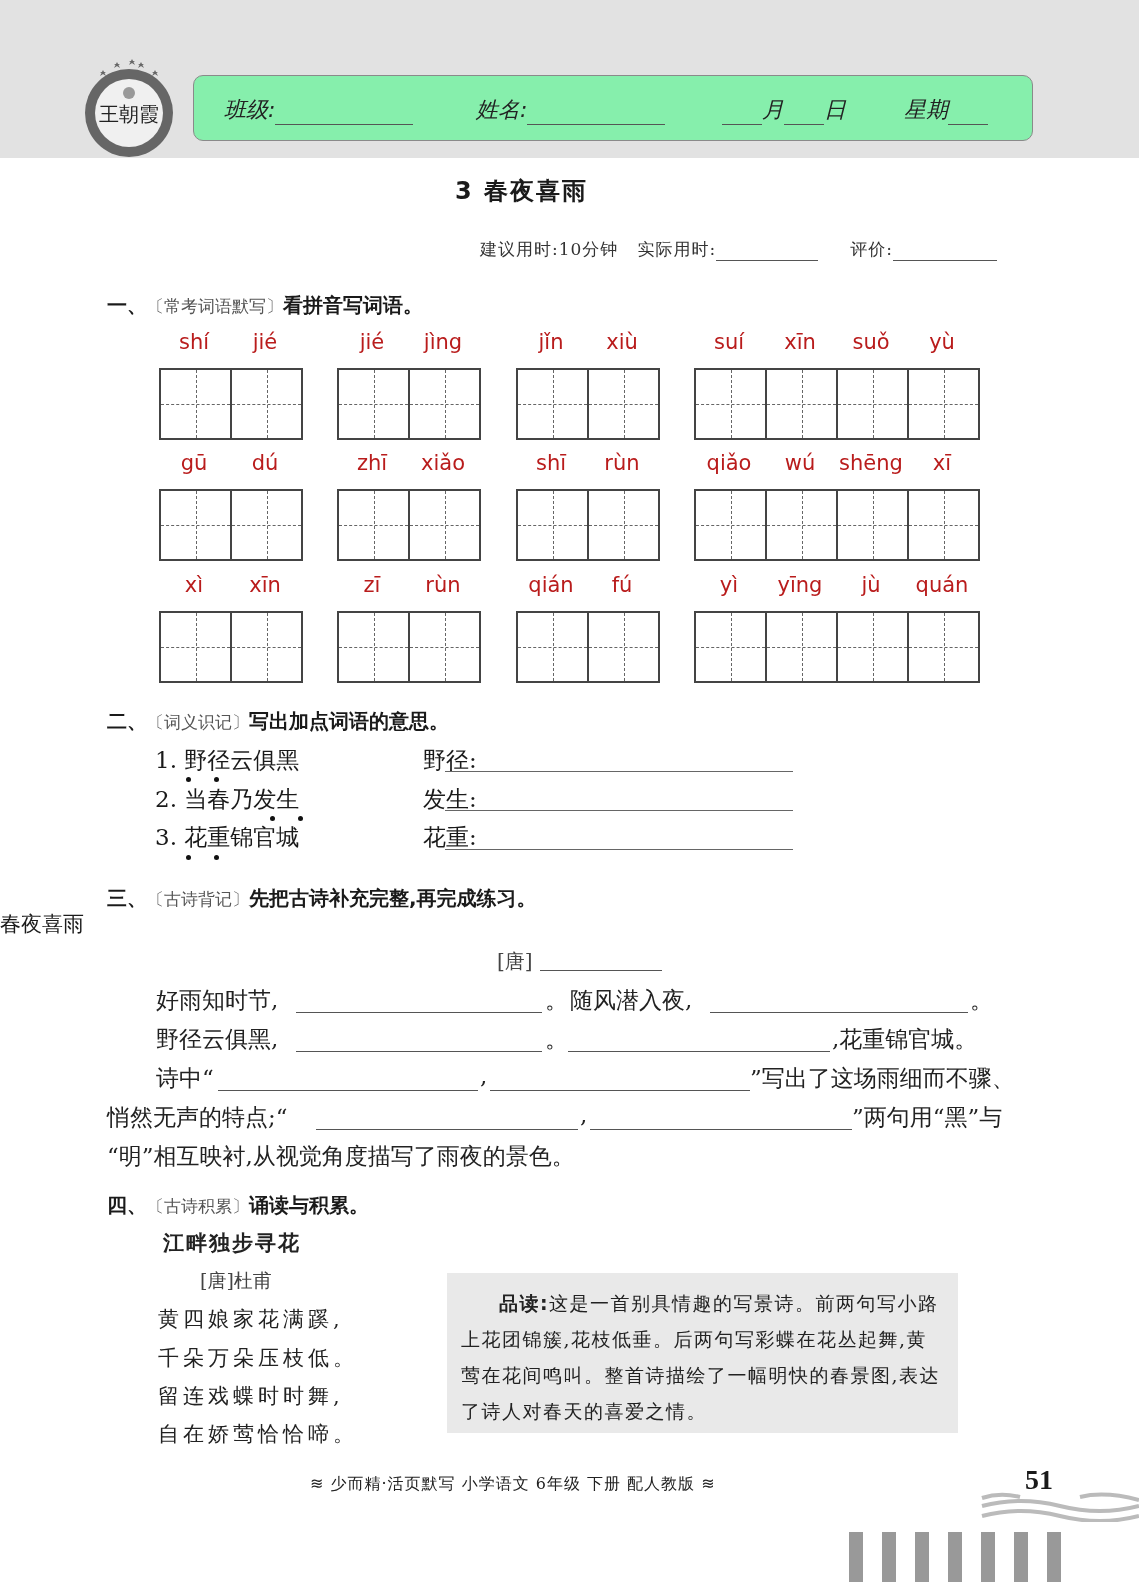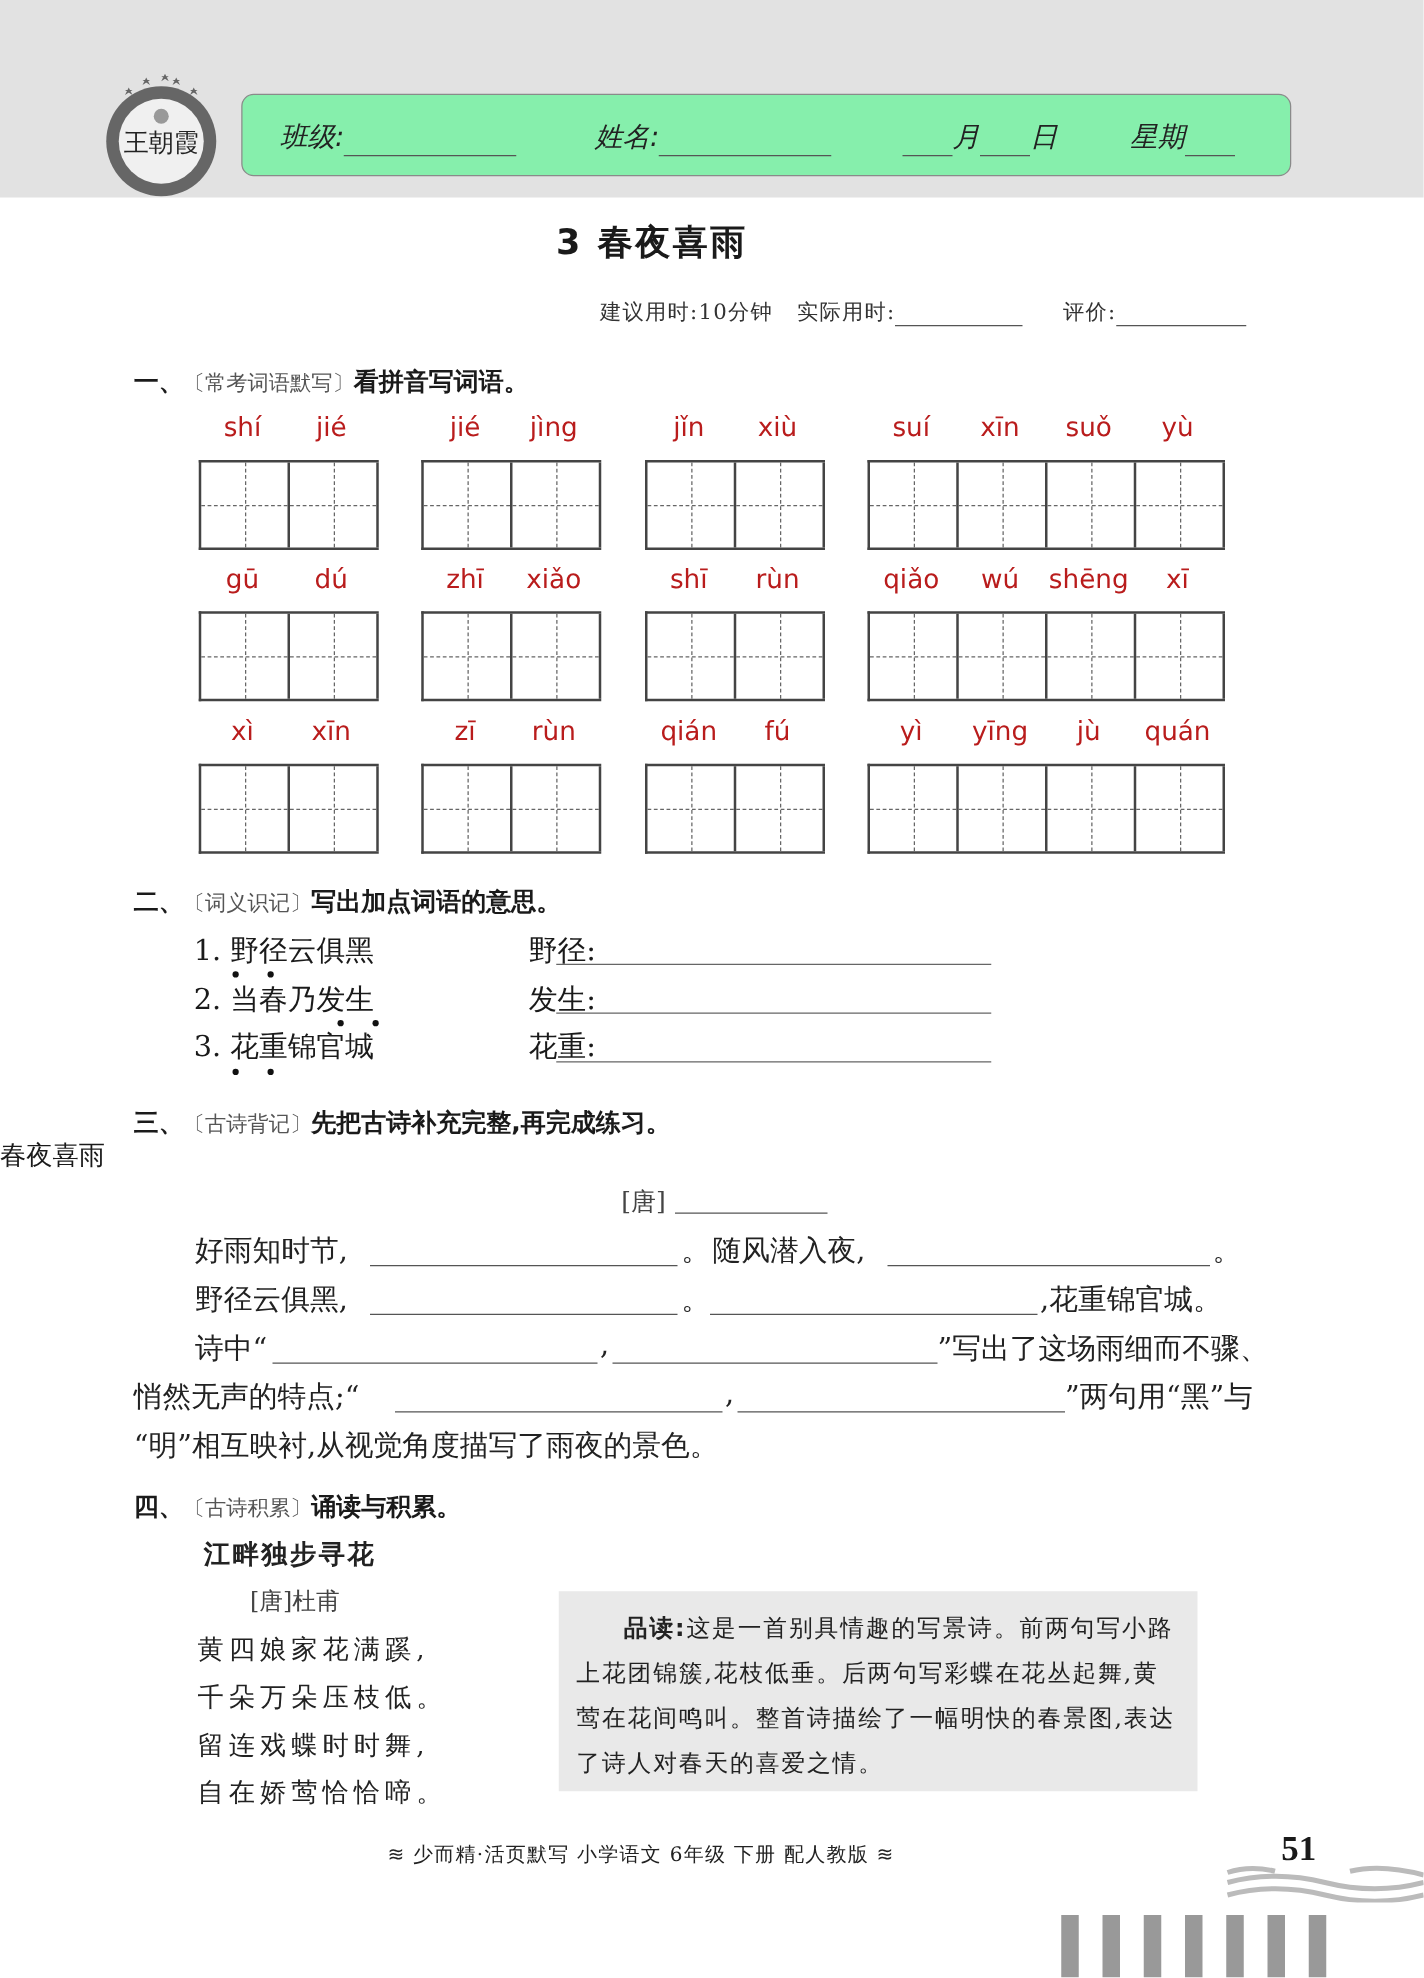--- a/index.html
+++ b/index.html
@@ -7,21 +7,21 @@
   body { position: relative; font-family: "DejaVu Serif", "Liberation Serif", serif; color: #1a1a1a; }
 
   .topband { position: absolute; left: 0; top: 0; width: 1139px; height: 158px; background: #e2e2e2; }
   .logo { position: absolute; left: 78px; top: 58px; width: 102px; height: 100px; }
   .infobar { position: absolute; left: 193px; top: 75px; width: 840px; height: 66px; background: #86efac;
              border: 1.5px solid #8a8a8a; border-radius: 10px; font-style: italic; }
   .info-item { position: absolute; top: 19px; font-family: "DejaVu Sans", sans-serif; font-size: 22px; color: #222; white-space: nowrap; }
   .uline { display: inline-block; border-bottom: 1.5px solid #555; vertical-align: bottom; height: 22px; }
 
   .title { position: absolute; left: 0; width: 1043px; top: 175px; text-align: center;
-           font-family: "DejaVu Sans", sans-serif; font-weight: bold; font-size: 28px; letter-spacing: 2px; }
+           font-family: "DejaVu Sans", sans-serif; font-weight: bold; font-size: 24px; letter-spacing: 2px; }
   .timing { position: absolute; left: 480px; top: 238px; font-size: 17px; color: #333; white-space: nowrap; letter-spacing: 1px; }
 
   .sec-head { position: absolute; left: 107px; font-family: "DejaVu Sans", sans-serif; font-size: 20px; white-space: nowrap; }
   .sec-num { font-weight: bold; }
   .sec-tag { font-size: 17px; color: #555; font-family: "DejaVu Serif", serif; }
   .sec-text { font-weight: bold; }
   .pinyin { position: absolute; font-family: "DejaVu Sans", sans-serif; font-size: 21px; color: #b91c1c; text-align: center; width: 70px; }
   .grid-group { position: absolute; height: 72px; display: flex; border-top: 2px solid #444; border-bottom: 2.5px solid #444; border-left: 2px solid #444; }
   .cell { position: relative; width: 71px; height: 100%; border-right: 2px solid #444; }
   .cell::before { content: ""; position: absolute; left: 50%; top: 0; bottom: 0; border-left: 1px dashed #666; }

